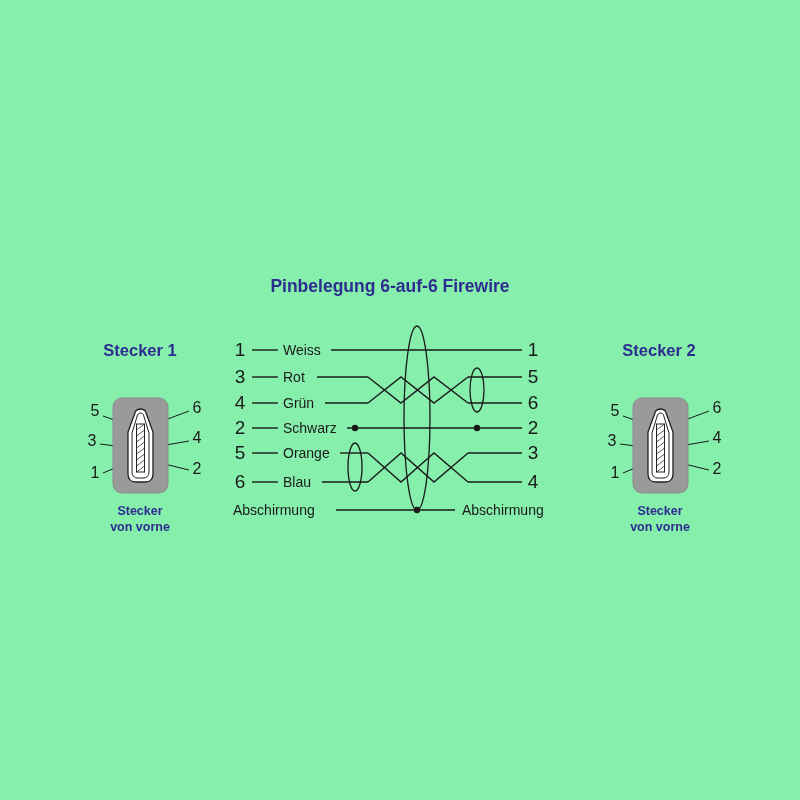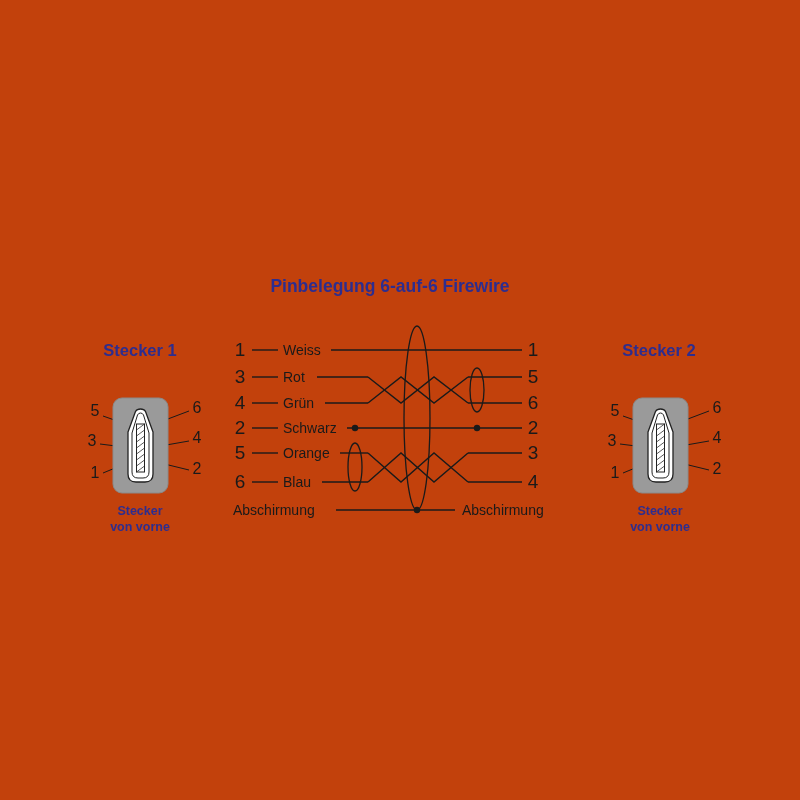--- a/index.html
+++ b/index.html
@@ -1,16 +1,16 @@
 <!DOCTYPE html>
 <html><head>
 <meta charset="utf-8">
 <style>
   html,body{margin:0;padding:0;background:#ffffff;}
-  .stage{position:relative;width:800px;height:800px;background:#c2410c;overflow:hidden;
+  .stage{position:relative;width:800px;height:800px;background:#86efac;overflow:hidden;
          font-family:"Liberation Sans","DejaVu Sans",sans-serif;}
   svg text{font-family:"Liberation Sans","DejaVu Sans",sans-serif;}
   .title-text{font-size:17.5px;font-weight:bold;}
   .heading-text{font-size:16.5px;font-weight:bold;}
   .caption-text{font-size:12.5px;font-weight:bold;}
   .pin-num{font-size:19px;fill:#1a1a1a;}
   .conn-pin-num{font-size:16px;fill:#1a1a1a;}
   .wire-label{font-size:14px;fill:#1a1a1a;}
   .shield-label{font-size:14px;fill:#1a1a1a;}
   .wire{stroke:#1a1a1a;stroke-width:1.4;fill:none;}

